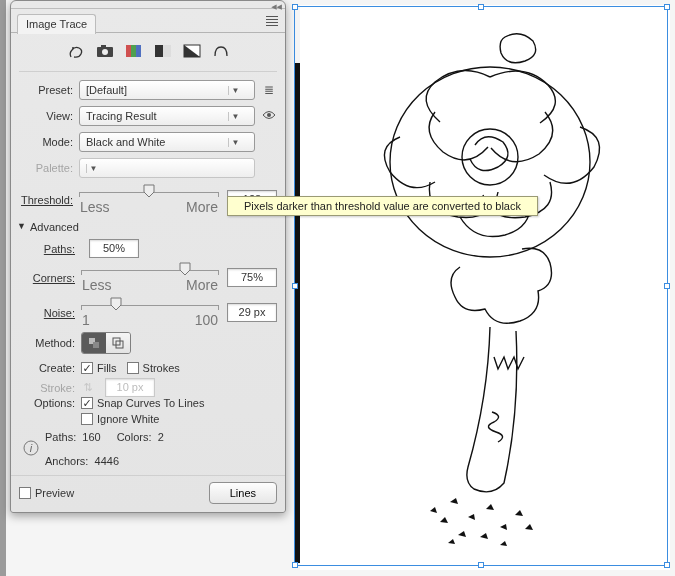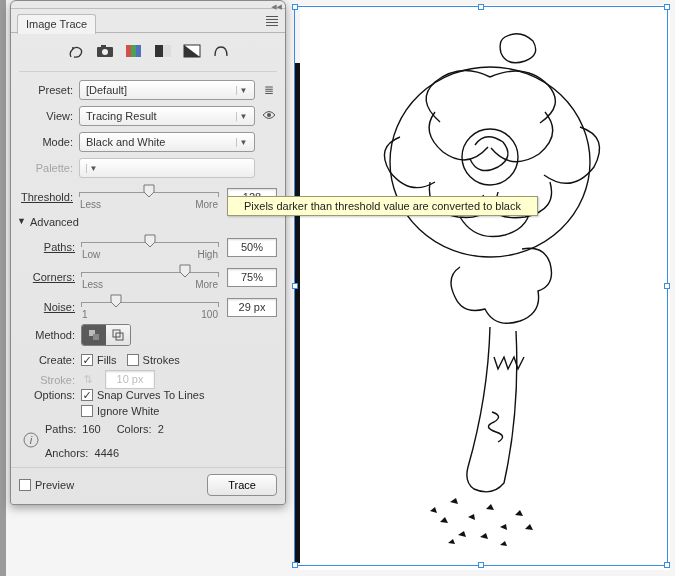--- a/index.html
+++ b/index.html
@@ -15,35 +15,35 @@
   .panel-tabs { display: flex; align-items: flex-end; padding: 0 6px; height: 24px; border-bottom: 1px solid #b4b4b4; position: relative; }
   .panel-tab { background: #f3f3f3; border: 1px solid #bcbcbc; border-bottom: none; border-radius: 3px 3px 0 0; padding: 3px 8px 4px; font-size: 11px; position: relative; top: 2px; }
   .panel-hambtn { position: absolute; right: 4px; top: 5px; width: 18px; height: 14px; display:flex; flex-direction:column; justify-content:space-between; padding:2px 3px; }
   .panel-hambtn span { height:1px; background:#555; }
   .panel-body { padding: 8px 8px 6px; }
   .icon-strip { display:flex; gap:11px; justify-content:center; padding: 2px 0 10px; border-bottom:1px solid #cfcfcf; margin-bottom:8px; }
   .icon-strip svg { width:18px; height:16px; }
   .row { display:flex; align-items:center; margin-bottom:6px; }
   .label { width: 60px; text-align:right; padding-right:6px; color:#333; }
   .label.disabled { color:#a5a5a5; }
-  .dropdown { flex:1; display:flex; align-items:center; height:20px; background: linear-gradient(#fff,#eee); border:1px solid #999; border-radius:3px; padding: 0 4px 0 6px; position:relative; }
+  .dropdown { flex:1; display:flex; align-items:center; height:20px; background: linear-gradient(#fff,#eee); border:1px solid #999; border-radius:3px; padding: 0 12px 0 6px; position:relative; }
   .dropdown.disabled { color:#bdbdbd; border-color:#c5c5c5; }
   .dropdown .dd-text { flex:1; font-size:11px; }
   .dropdown .dd-caret { width:14px; text-align:center; font-size:8px; color:#555; border-left:1px solid #c5c5c5; }
   .trail-icon { width:16px; text-align:center; margin-left:6px; font-size:12px; color:#555; }
   .slider-row { margin-bottom:4px; }
   .slider-head { display:flex; align-items:center; }
   .slider-head .label { width:60px;text-decoration:underline; }
   .slider-track-wrap { flex:1; display:flex; flex-direction:column; }
   .slider-track { position:relative; height:16px; }
   .track-line { position:absolute; left:0; right:0; top:8px; height:1px; background:#999; }
   .tick { position:absolute; top:8px; width:1px; height:5px; background:#999; }
   .thumb { position:absolute; top:0; width:12px; height:14px; transform:translateX(-6px); }
   .thumb svg { width:12px; height:14px; }
-  .range-labels { display:flex; justify-content:space-between; font-size:10px; color:#777; margin-top:-1px; padding: 0 1px; }
+  .range-labels { display:flex; justify-content:space-between; font-size:14px; color:#777; margin-top:-1px; padding: 0 1px; }
   .value-box { width:50px; height:19px; border:1px solid #8f8f8f; background:#fff; margin-left:8px; text-align:center; font-size:11px; line-height:17px; box-shadow: inset 0 1px 2px rgba(0,0,0,0.15); }
   .value-box.disabled { color:#bdbdbd; border-color:#c9c9c9; }
   .adv-header { display:flex; align-items:center; margin: 6px 0 6px -2px; cursor:default; }
   .adv-header .tri { font-size:9px; margin-right:4px; transform:translateY(-1px); }
   .adv-body { padding-left: 2px; }
   .method-row { display:flex; align-items:center; margin:4px 0 8px; }
   .method-toggle { display:flex; border:1px solid #7f7f7f; border-radius:3px; overflow:hidden; }
   .method-opt { width:24px; height:20px; display:flex; align-items:center; justify-content:center; background:linear-gradient(#f5f5f5,#e3e3e3); }
   .method-opt.sel { background:#5a5a5a; }
   .method-opt svg { width:14px; height:14px; }
@@ -212,34 +212,20 @@
     </div>
 
     <div class="adv-header">
         <span class="tri">▼</span>
         <span>Advanced</span>
       </div>
     <div class="adv-body">
       <div class="slider-row">
           <div class="slider-head">
         <div class="label">Paths:</div>
-        <div class="slider-track-wrap">
-          <div class="slider-track">
-                <div class="track-line"></div>
-                <div class="tick" style="left:0"></div>
-                <div class="tick" style="right:0"></div>
-                <div class="thumb" style="left: 50%;"><svg viewBox="0 0 12 14">
-                    <path d="M1 1 L11 1 L11 8 L6 13 L1 8 Z" fill="#eee" stroke="#777"></path>
-                  </svg></div>
-              </div>
-          <div class="range-labels">
-                <span>Low</span>
-                <span>High</span>
-              </div>
-        </div>
         <div class="value-box">50%</div>
       </div>
         </div>
       <div class="slider-row">
           <div class="slider-head">
         <div class="label">Corners:</div>
         <div class="slider-track-wrap">
           <div class="slider-track">
                 <div class="track-line"></div>
                 <div class="tick" style="left:0"></div>
@@ -330,17 +316,17 @@
           <span style="width:100%"><span>Anchors:</span>&nbsp;&nbsp;<span>4446</span></span>
         </div>
       </div>
     </div>
   </div>
   <div class="panel-footer">
     <div style="display:flex;align-items:center">
       <span class="chk"></span>
         <span>Preview</span>
     </div>
-    <button class="btn">Trace</button>
+    <button class="btn">Lines</button>
   </div>
 </div>
 
 <div class="tooltip">Pixels darker than threshold value are converted to black</div>
 
 </body></html>

